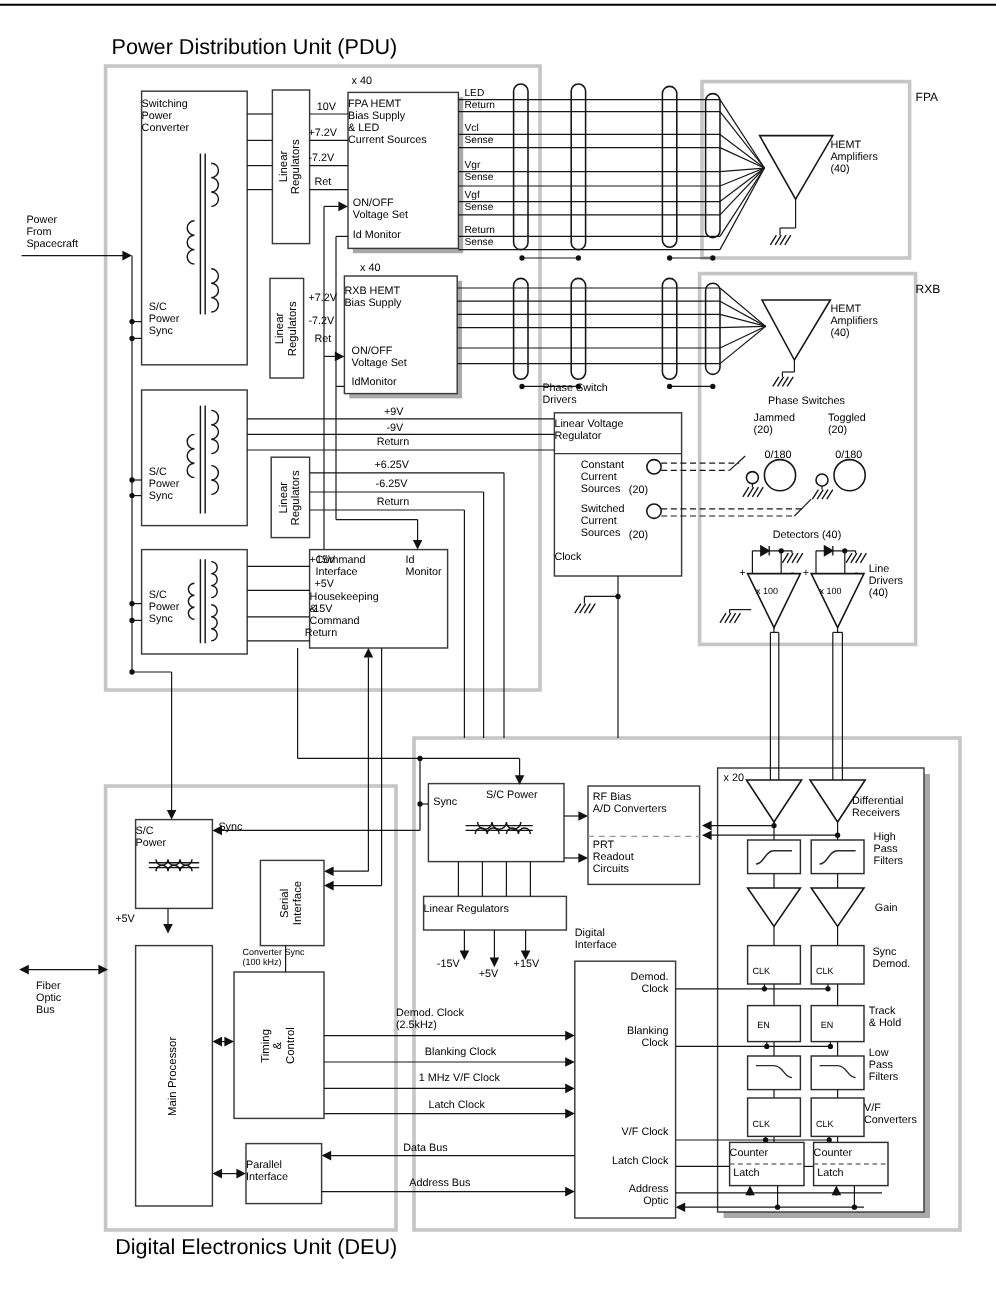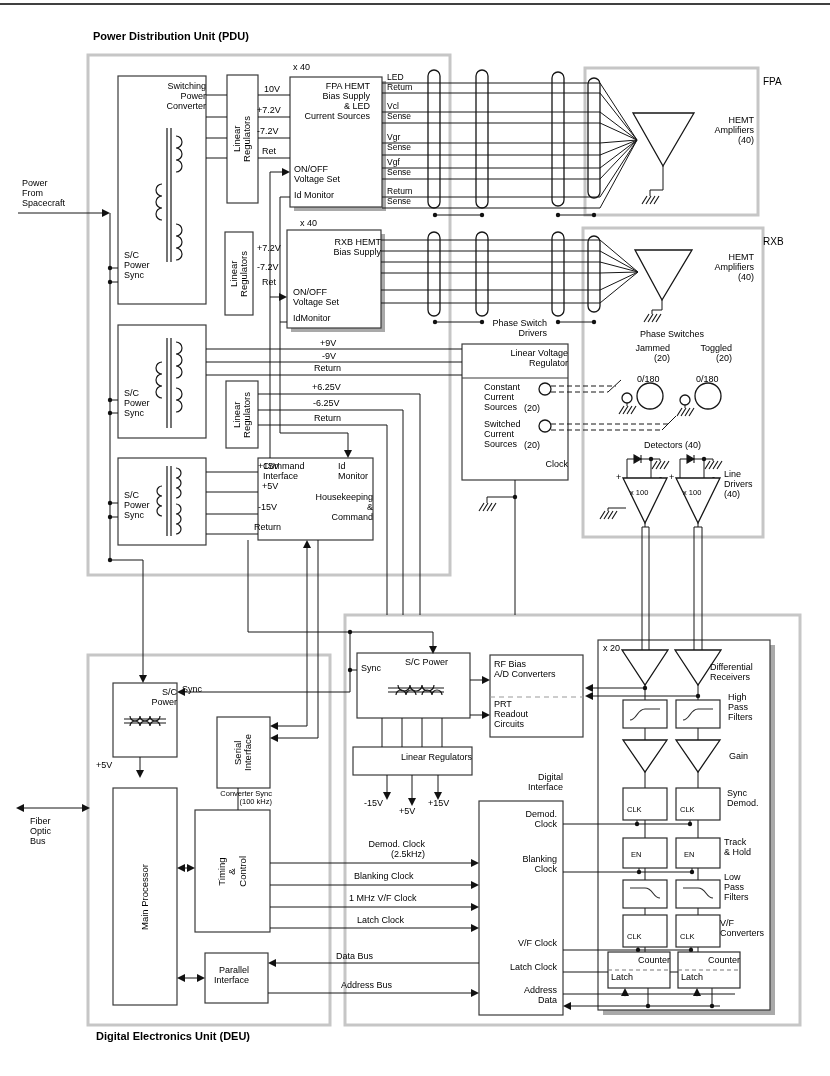--- a/index.html
+++ b/index.html
@@ -1,23 +1,23 @@
 <!DOCTYPE html>
 <html><head>
 <meta charset="utf-8">
 <style>
   html,body{margin:0;padding:0;background:#fff}
   #canvas{position:relative;width:830px;height:1076px;background:#fff;
           font-family:"Liberation Sans",sans-serif;overflow:hidden}
   #wires{position:absolute;left:0;top:0;z-index:1}
   .lbl{position:absolute;font-size:9px;line-height:1.12;color:#000;
        white-space:pre-line;z-index:3}
-  .c{text-align:right}
+  .c{text-align:left}
   .ra{text-align:right}
-  .b{font-weight:bold;font-size:11px;line-height:1.1;white-space:nowrap}
+  .b{font-weight:normal;font-size:18px;line-height:1.1;white-space:nowrap}
   .s8{font-size:7.5px}
   .s10{font-size:10px}
   .harn{font-size:8.5px;line-height:10px}
   .vwrap{position:absolute;display:flex;align-items:center;justify-content:center;z-index:3}
   .vlbl{writing-mode:vertical-rl;transform:rotate(180deg);font-size:9.5px;
         text-align:center;white-space:pre-line;line-height:1.1}
 </style>
 </head>
 <body>
 
@@ -618,21 +618,21 @@
 <div class="lbl" style="left:428px;top:798px">+15V</div>
 <div class="lbl c" style="left:479px;top:772px;width:84px">Digital
 Interface</div>
 <div class="lbl ra" style="left:481px;top:809px;width:76px">Demod.
 Clock</div>
 <div class="lbl ra" style="left:481px;top:854px;width:76px">Blanking
 Clock</div>
 <div class="lbl ra" style="left:481px;top:938px;width:76px">V/F Clock</div>
 <div class="lbl ra" style="left:481px;top:962px;width:76px">Latch Clock</div>
 <div class="lbl ra" style="left:481px;top:985px;width:76px">Address
-Data</div>
+Optic</div>
 <div class="lbl" style="left:603px;top:643px">x 20</div>
 <div class="lbl" style="left:710px;top:662px">Differential
 Receivers</div>
 <div class="lbl" style="left:728px;top:692px">High
 Pass
 Filters</div>
 <div class="lbl" style="left:729px;top:751px">Gain</div>
 <div class="lbl" style="left:727px;top:788px">Sync
 Demod.</div>
 <div class="lbl" style="left:724px;top:837px">Track

